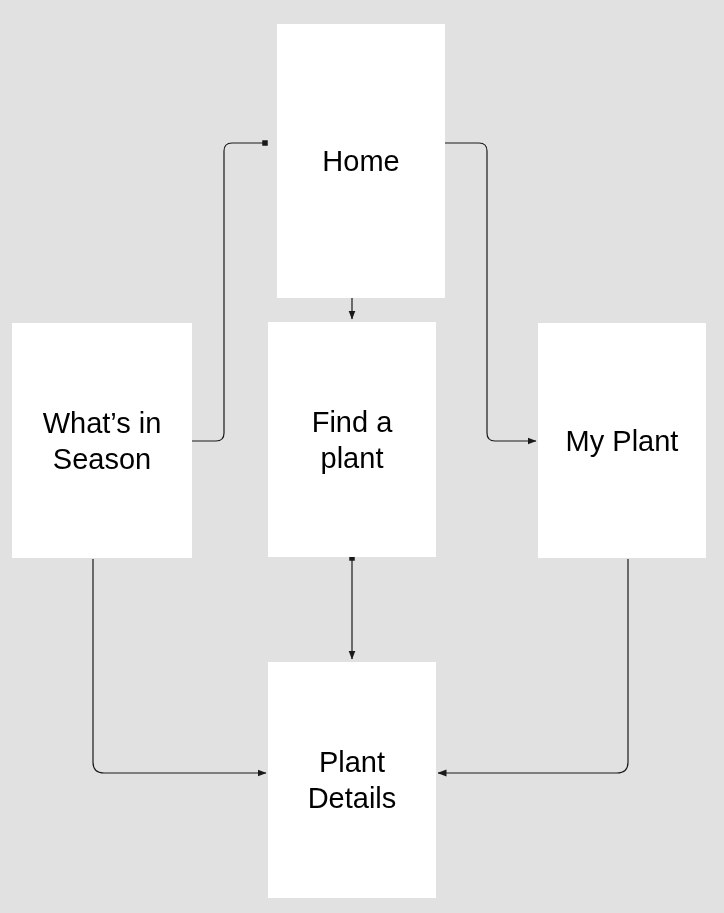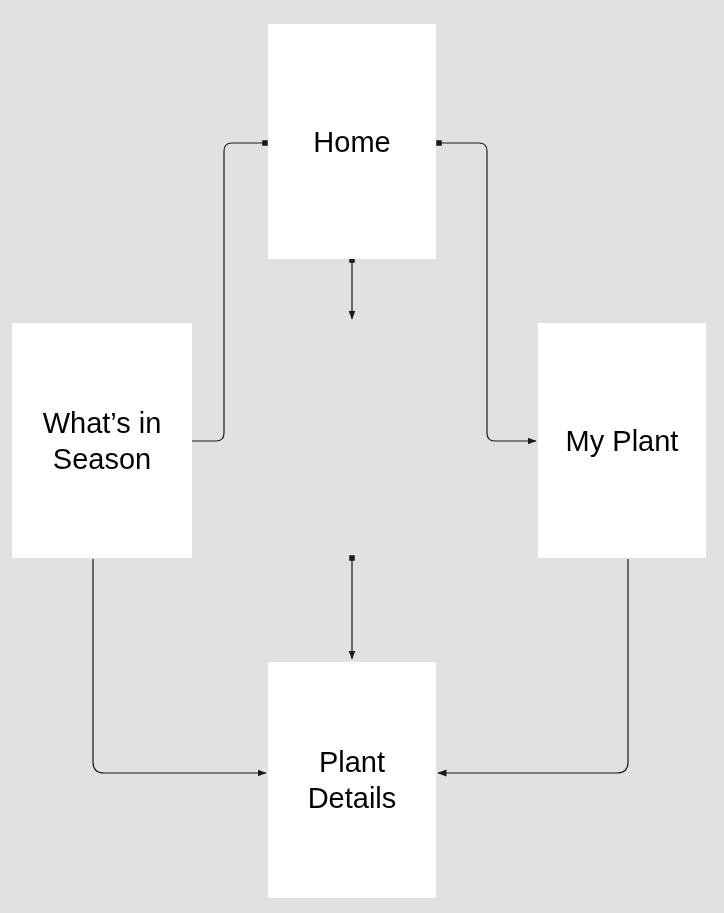--- a/index.html
+++ b/index.html
@@ -22,21 +22,21 @@
     align-items: center;
     justify-content: center;
   }
   .node .label {
     font-size: 29px;
     line-height: 36px;
     color: #000000;
     text-align: center;
     white-space: pre-line;
   }
-  #node-home          { left: 268px; top: 24px;  width: 168px; height: 235px; }
+  #node-home          { left: 277px; top: 24px;  width: 168px; height: 274px; }
   #node-whats-in-season { left: 12px;  top: 323px; width: 180px; height: 235px; }
   #node-find-a-plant  { left: 268px; top: 322px; width: 168px; height: 235px; }
   #node-my-plants     { left: 538px; top: 323px; width: 168px; height: 235px; }
   #node-plant-details { left: 268px; top: 662px; width: 168px; height: 236px; }
   svg.edges {
     position: absolute;
     left: 0;
     top: 0;
     pointer-events: none;
   }
@@ -76,20 +76,24 @@
 
   <div class="node" id="node-home">
     <span class="label">Home</span>
   </div>
 
   <div class="node" id="node-whats-in-season">
     <span class="label">What’s in
 Season</span>
   </div>
 
+  <div class="node" id="node-find-a-plant">
+    <span class="label">Find a
+plant</span>
+  </div>
 
   <div class="node" id="node-my-plants">
     <span class="label">My Plant</span>
   </div>
 
   <div class="node" id="node-plant-details">
     <span class="label">Plant
 Details</span>
   </div>
 

